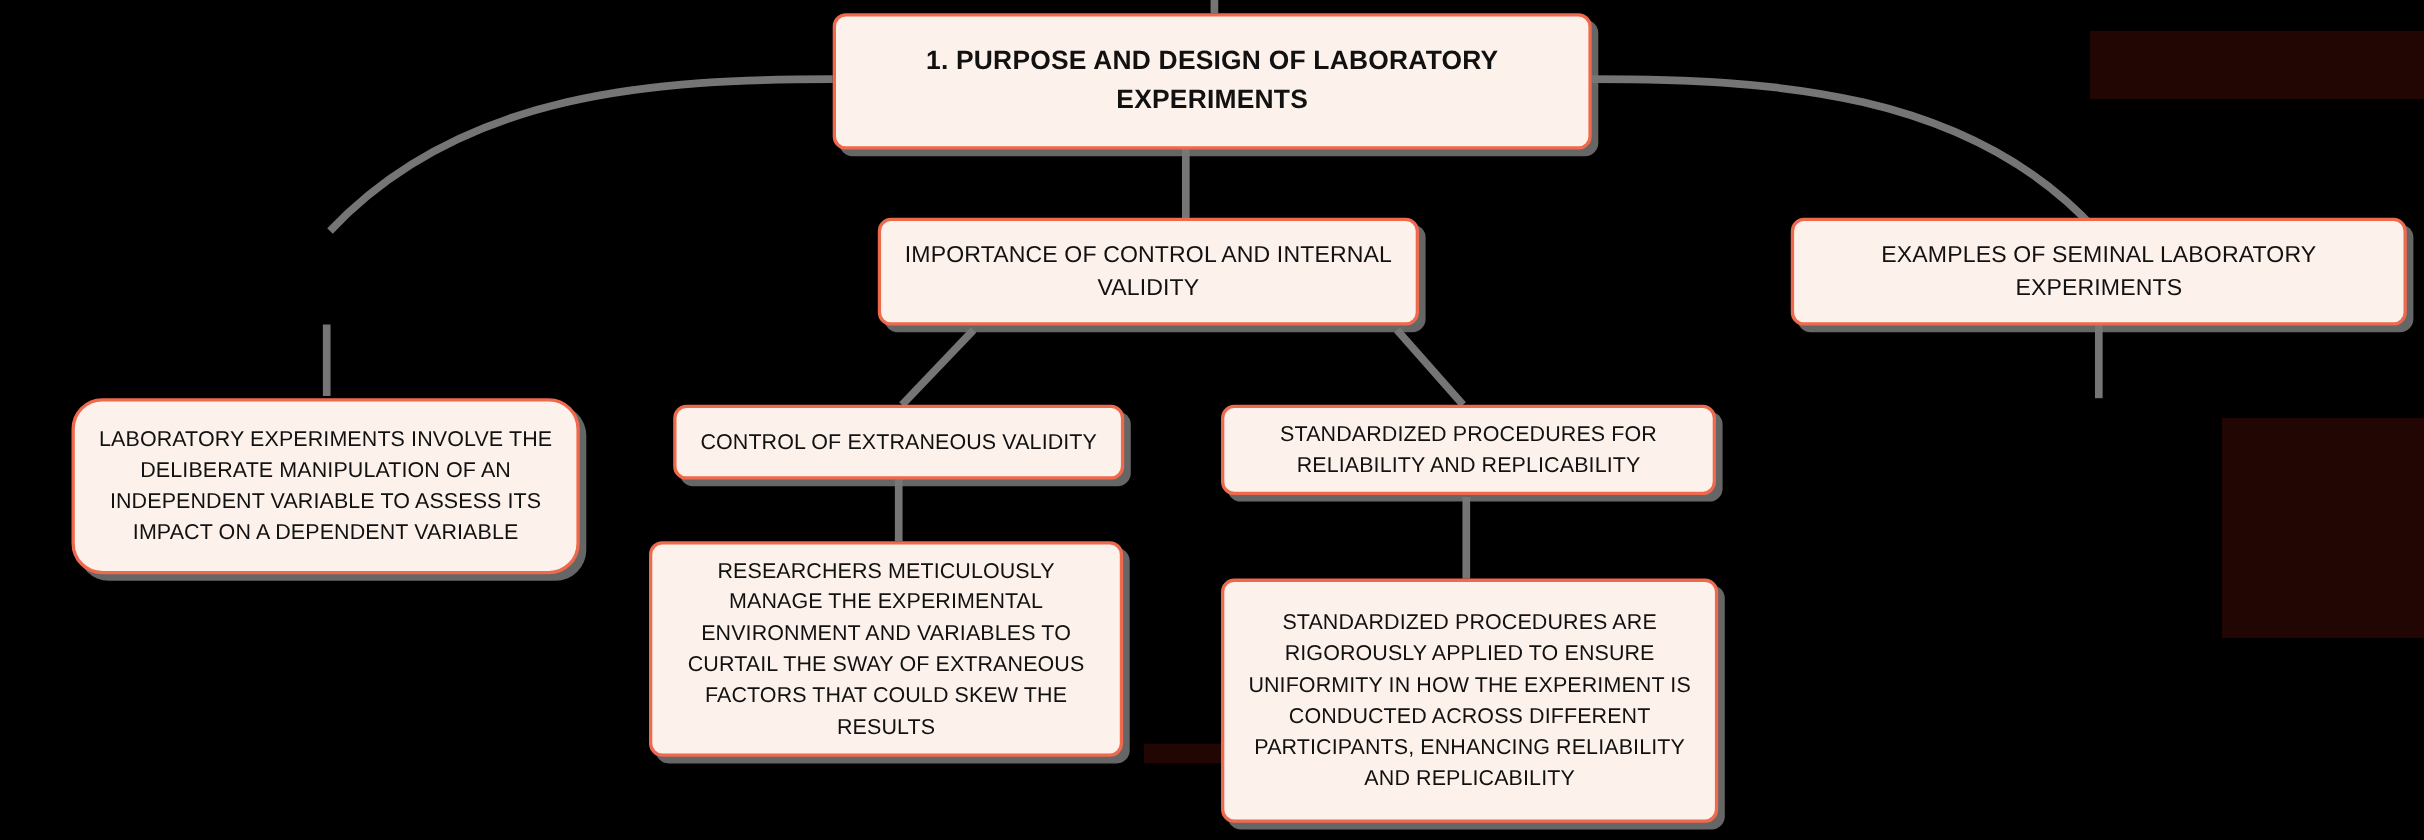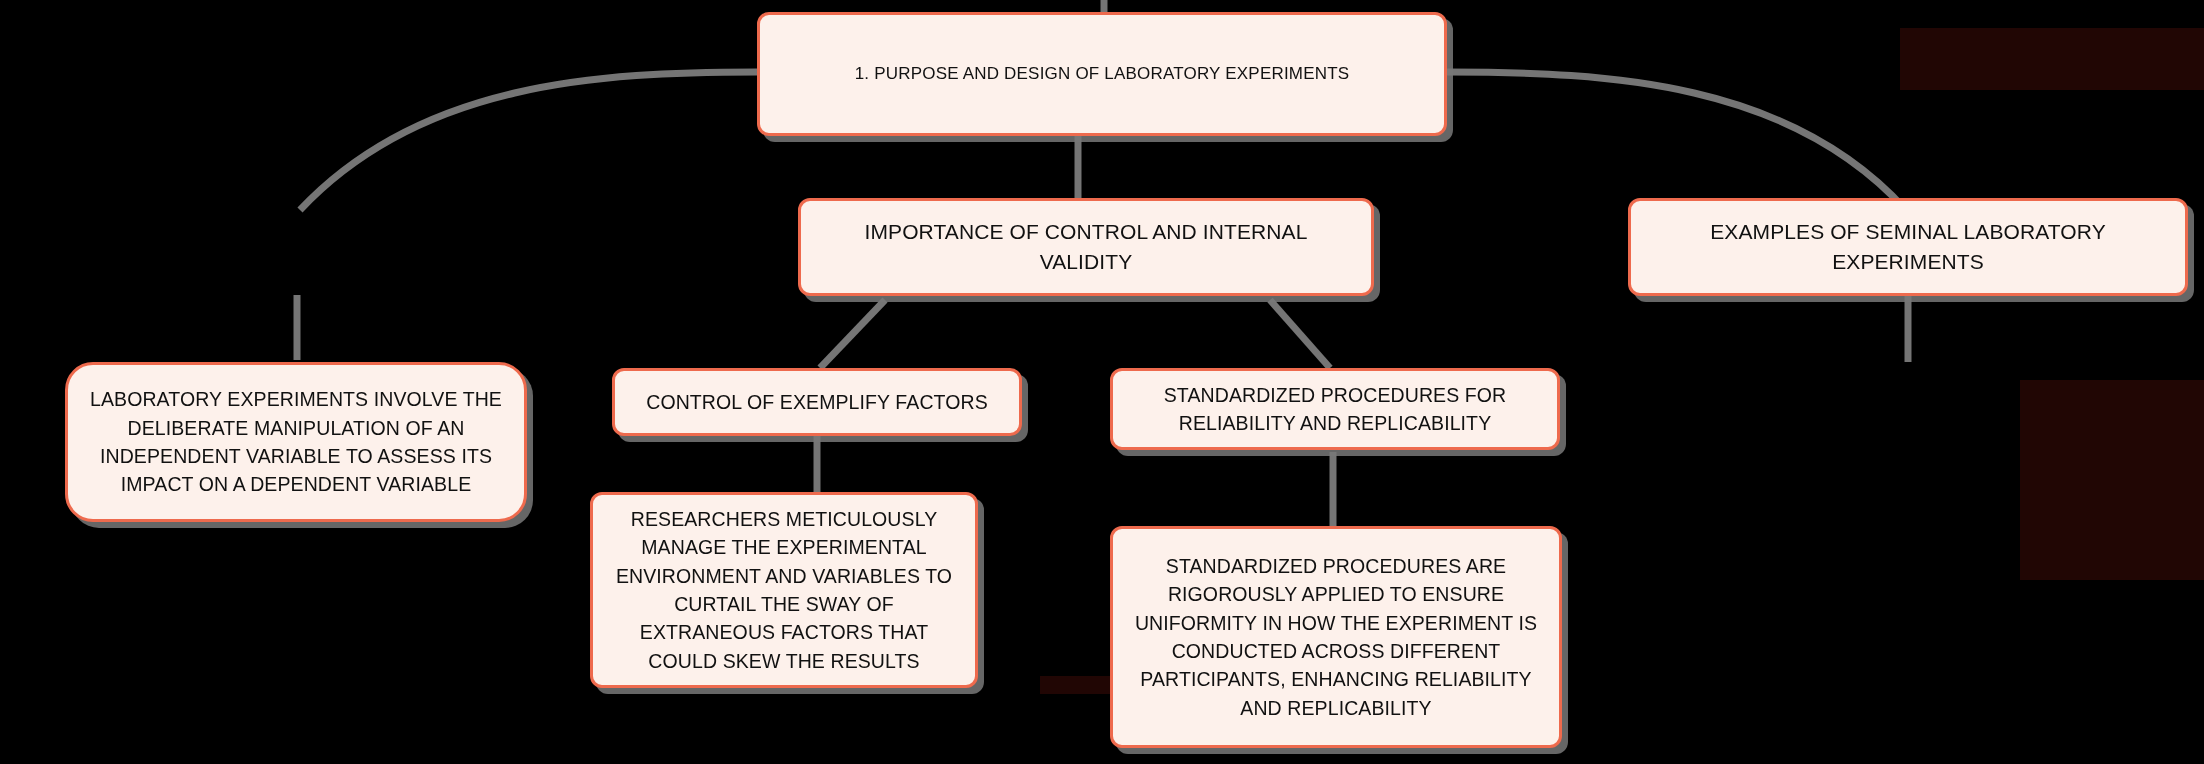--- a/index.html
+++ b/index.html
@@ -43,22 +43,22 @@
     z-index: 3;
   }
   .node .label {
     color: #111111;
     text-align: center;
     line-height: 1.45;
     letter-spacing: 0.1px;
     width: 100%;
   }
   .node.root .label {
-    font-weight: 400;
-    font-size: 17px;
+    font-weight: 700;
+    font-size: 24px;
     letter-spacing: 0.2px;
   }
   .node.branch .label { font-size: 21px; font-weight: 400; }
   .node.leaf   .label { font-size: 19.5px; font-weight: 400; }
 </style>
 </head>
 <body>
 
 <div id="canvas">
 
@@ -88,42 +88,42 @@
 
       <path d="M1908,295 L1908,362"></path>
     </g>
   </svg>
 
   <div class="node root" style="left:757px; top:12px; width:690px; height:124px;">
     <span class="label">1. PURPOSE AND DESIGN OF LABORATORY EXPERIMENTS</span>
   </div>
 
 
-  <div class="node branch" style="left:798px; top:198px; width:576px; height:98px;">
+  <div class="node branch" style="left:798px; top:198px; width:492px; height:98px;">
     <span class="label">IMPORTANCE OF CONTROL AND INTERNAL VALIDITY</span>
   </div>
 
   <div class="node branch" style="left:1628px; top:198px; width:560px; height:98px;">
     <span class="label">EXAMPLES OF SEMINAL LABORATORY EXPERIMENTS</span>
   </div>
 
   <div class="node leaf" style="left:65px; top:362px; width:462px; height:160px;border-radius:28px;">
     <span class="label">LABORATORY EXPERIMENTS INVOLVE THE DELIBERATE MANIPULATION OF AN INDEPENDENT VARIABLE TO ASSESS ITS IMPACT ON A DEPENDENT VARIABLE</span>
   </div>
 
   <div class="node leaf" style="left:612px; top:368px; width:410px; height:68px;">
-    <span class="label">CONTROL OF EXEMPLIFY FACTORS</span>
+    <span class="label">CONTROL OF EXTRANEOUS VALIDITY</span>
   </div>
 
   <div class="node leaf" style="left:1110px; top:368px; width:450px; height:82px;">
     <span class="label">STANDARDIZED PROCEDURES FOR RELIABILITY AND REPLICABILITY</span>
   </div>
 
 
-  <div class="node leaf" style="left:590px; top:492px; width:388px; height:196px;">
+  <div class="node leaf" style="left:590px; top:492px; width:431px; height:196px;">
     <span class="label">RESEARCHERS METICULOUSLY MANAGE THE EXPERIMENTAL ENVIRONMENT AND VARIABLES TO CURTAIL THE SWAY OF EXTRANEOUS FACTORS THAT COULD SKEW THE RESULTS</span>
   </div>
 
   <div class="node leaf" style="left:1110px; top:526px; width:452px; height:222px;">
     <span class="label">STANDARDIZED PROCEDURES ARE RIGOROUSLY APPLIED TO ENSURE UNIFORMITY IN HOW THE EXPERIMENT IS CONDUCTED ACROSS DIFFERENT PARTICIPANTS, ENHANCING RELIABILITY AND REPLICABILITY</span>
   </div>
 
 </div>
 
 </body></html>

